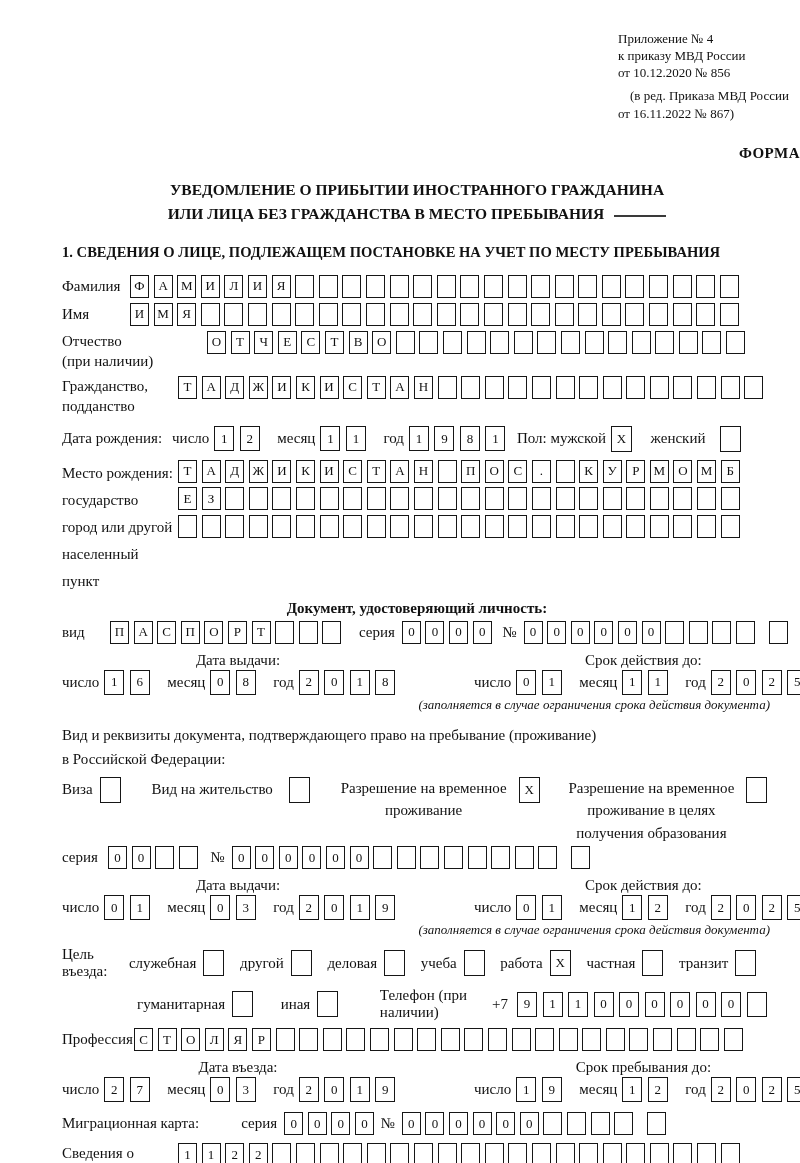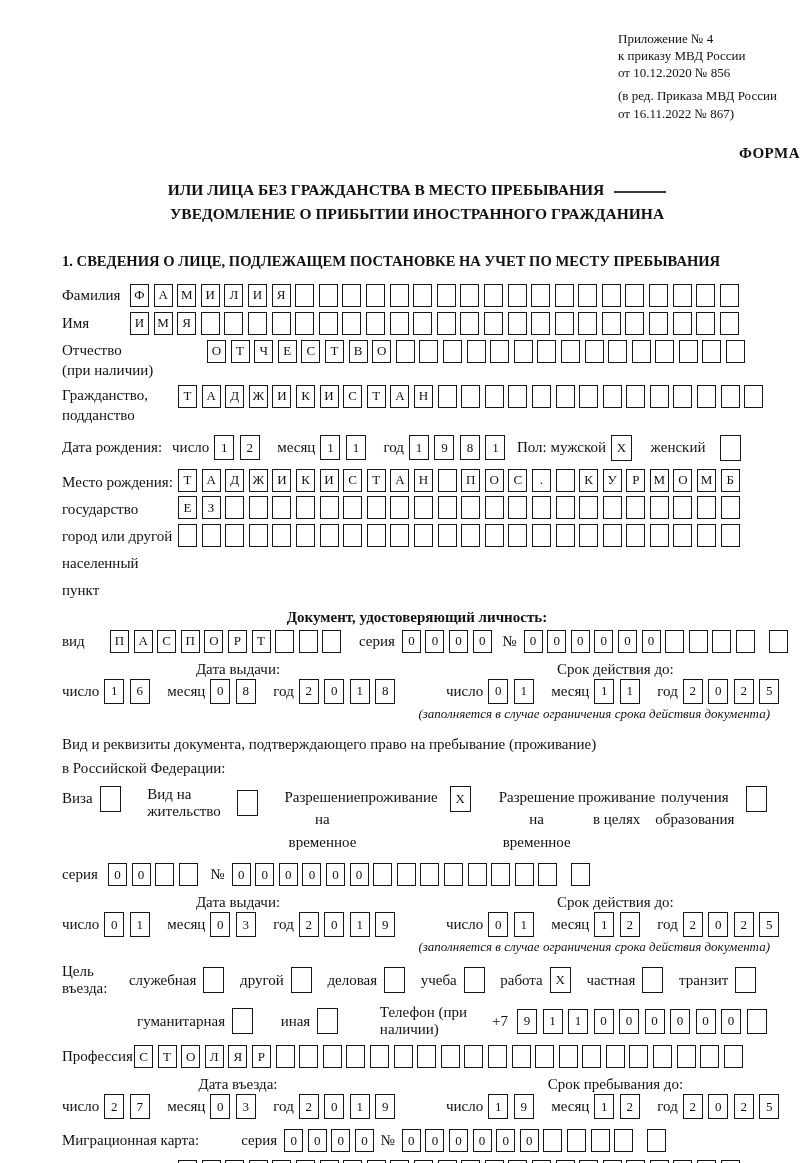--- a/index.html
+++ b/index.html
@@ -3,61 +3,61 @@
 <meta charset="utf-8">
 <style>
   html,body{margin:0;padding:0;background:#fff;}
   body{width:800px;height:1163px;overflow:hidden;color:#111;
        font-family:"Liberation Serif","DejaVu Serif",serif;}
   .page{box-sizing:border-box;width:800px;height:1163px;padding:30px 28px 0 62px;}
 
   
   .annex{margin-left:556px;width:182px;font-size:13px;line-height:1.32;}
   .annex p{margin:0;}
-  .annex .note{margin-top:6px;}
+  .annex .note{margin-top:6px;margin-left:12px;}
   .forma{margin-top:22px;text-align:right;font-weight:bold;font-size:15px;letter-spacing:.5px;}
 
   
   .title{margin-top:14px;text-align:center;font-weight:bold;font-size:15.5px;line-height:1.55;}
   .title .uline{display:inline-block;width:52px;border-bottom:2px solid #3a3a3a;margin-left:10px;transform:translateY(-2px);}
-  .sect{margin-top:27px;font-weight:bold;font-size:14.6px;}
+  .sect{margin-top:18px;font-weight:bold;font-size:14.6px;}
 
   
   .formbody{margin-top:14px;font-size:15px;}
   .frow{display:flex;align-items:flex-start;margin-bottom:5px;}
   .flabel{flex:0 0 auto;line-height:23px;}
   .lblblock{flex:0 0 auto;line-height:20px;}
   .w68{width:68px;} .w72{width:72px;} .w116{width:116px;} .w145{width:145px;} .w48{width:48px;}
   .cells{display:inline-flex;flex-wrap:nowrap;flex:0 0 auto;}
   .cell{box-sizing:border-box;flex:0 0 auto;width:19px;height:23px;margin-right:4.6px;
         border:1.6px solid #161616;display:inline-flex;align-items:center;justify-content:center;
         font-size:13px;background:#fff;}
   .cell.gap{margin-left:9px;}
   .stack{display:flex;flex-direction:column;}
   .stack .cells{margin-bottom:4.6px;}
   .mlabel{margin:0 7px 0 13px;line-height:23px;}
 
   
-  .dates{display:flex;margin:8px 0 0 0;}
+  .dates{display:flex;margin:8px 0 0 0;gap:28px;}
   .dgroup{flex:0 0 auto;}
   .dg-left{width:352px;}
   .dg-right{margin-left:32px;}
   .dhead{text-align:center;margin-bottom:1px;}
   .dline{display:flex;align-items:center;}
   .dlabel{margin-right:5px;}
   .dlabel.mid{margin-left:12px;text-align:right;}
   .dcells .cell{width:20px;height:25px;margin-right:5.5px;}
   .limnote{text-align:right;font-size:13px;margin:2px 2px 8px 0;font-style:italic;}
 
   
   .cbwrap .cell{width:21px;height:26px;}
   .cbpair{display:inline-flex;align-items:center;}
   .optword{margin-right:7px;}
-  .optrow{display:flex;align-items:flex-start;margin:6px 0 10px 0;justify-content:space-between;}
-  .optlines{display:flex;flex-direction:row;text-align:center;line-height:1.5;}
+  .optrow{display:flex;align-items:flex-start;margin:6px 0 2px 0;justify-content:space-between;}
+  .optlines{display:flex;flex-direction:column;text-align:center;line-height:1.5;}
   .rtext{margin:10px 0 2px 0;line-height:1.6;}
 
   .purline{display:flex;align-items:center;margin-bottom:7px;}
   .purline .cbpair{margin-right:11px;}
   .indent75{margin-left:75px;}
   .phone-lab{margin:0 14px 0 26px;}
   .phone-pre{margin-right:9px;}
 </style>
 </head>
 <body>
@@ -67,22 +67,22 @@
   <div class="annex">
     <p>Приложение № 4</p>
     <p>к приказу МВД России</p>
     <p>от 10.12.2020 № 856</p>
     <p class="note">(в ред. Приказа МВД России</p>
     <p>от 16.11.2022 № 867)</p>
     <div class="forma">ФОРМА</div>
   </div>
 
   <div class="title">
+    <div>УВЕДОМЛЕНИЕ О ПРИБЫТИИ ИНОСТРАННОГО ГРАЖДАНИНА</div>
     <div><span>ИЛИ ЛИЦА БЕЗ ГРАЖДАНСТВА В МЕСТО ПРЕБЫВАНИЯ</span><span class="uline"></span></div>
-    <div>УВЕДОМЛЕНИЕ О ПРИБЫТИИ ИНОСТРАННОГО ГРАЖДАНИНА</div>
   </div>
 
   <div class="sect">1. СВЕДЕНИЯ О ЛИЦЕ, ПОДЛЕЖАЩЕМ ПОСТАНОВКЕ НА УЧЕТ ПО МЕСТУ ПРЕБЫВАНИЯ</div>
 
   <div class="formbody">
 
     <div class="frow">
       <span class="flabel w68">Фамилия</span>
       <span class="cells">
           <span class="cell">Ф</span>

